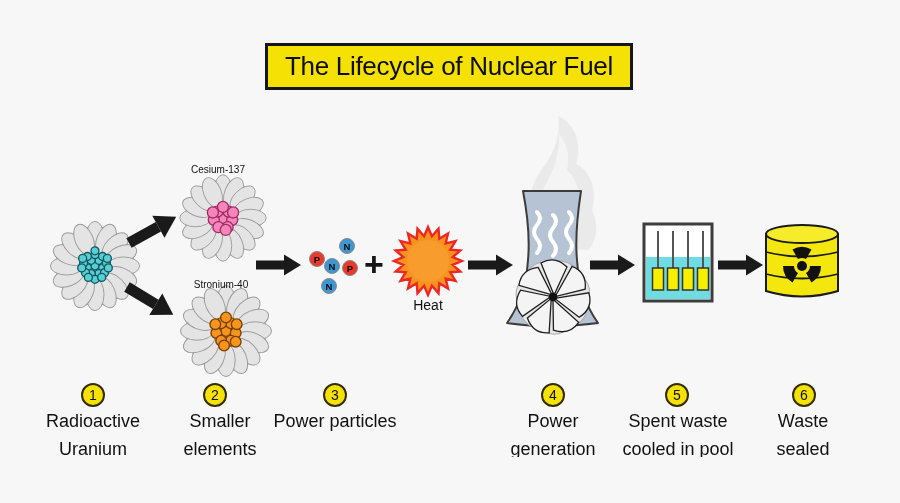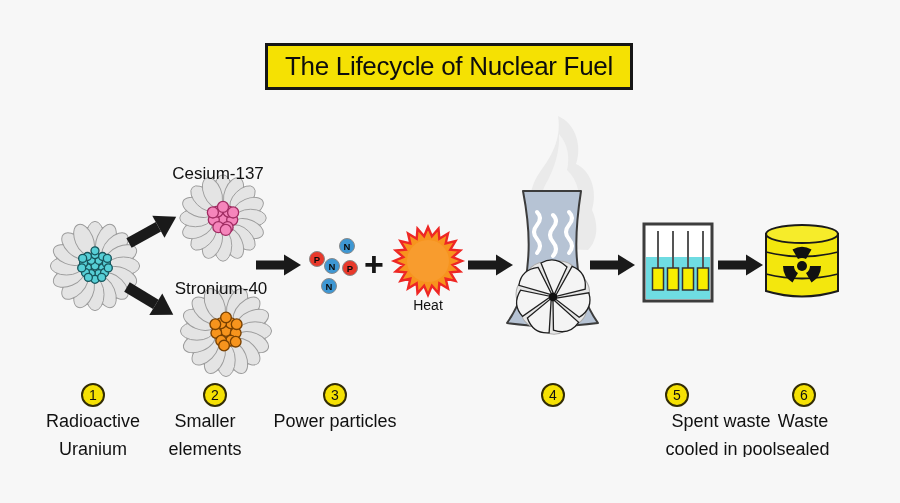--- a/index.html
+++ b/index.html
@@ -3,21 +3,21 @@
 <meta charset="utf-8">
 <style>
   html,body{margin:0;padding:0;background:#f7f7f7;}
   .canvas{position:relative;width:900px;height:457px;background:#f7f7f7;
           font-family:Liberation Sans, sans-serif;overflow:hidden;color:#111;}
   .abs{position:absolute;}
   svg.art{position:absolute;left:0;top:0;}
   .title-box{left:265px;top:43px;width:362px;height:41px;background:#f5e103;
              border:3px solid #161616;display:flex;align-items:center;justify-content:center;
              font-size:26px;letter-spacing:-0.3px;color:#0d0d0d;}
-  .small-label{transform:translateX(-50%);font-size:17px;white-space:nowrap;}
+  .small-label{transform:translateX(-50%);font-size:10px;white-space:nowrap;}
   .heat-label{transform:translate(-50%,-50%);font-size:14px;margin-top:44px;}
   .plus{transform:translate(-50%,-50%);font-size:34px;font-weight:bold;color:#161616;}
   .particle{width:16px;height:16px;border-radius:50%;display:flex;align-items:center;
             justify-content:center;font-size:9.5px;font-weight:bold;color:#0a0a0a;
             border:1px solid #8a8a8a;box-sizing:border-box;transform:translate(-50%,-50%);}
   .particle.p{background:#e8392b;}
   .particle.n{background:#3e97d3;}
   .badge{width:24px;height:24px;border-radius:50%;background:#f5e103;border:2px solid #332d05;
          box-sizing:border-box;display:flex;align-items:center;justify-content:center;
          font-size:14px;transform:translate(-50%,-50%);}
@@ -256,21 +256,23 @@
 
   <div class="abs badge" style="left:93px;top:395px;">1</div>
   <div class="abs badge" style="left:215px;top:395px;">2</div>
   <div class="abs badge" style="left:335px;top:395px;">3</div>
   <div class="abs badge" style="left:553px;top:395px;">4</div>
   <div class="abs badge" style="left:677px;top:395px;">5</div>
   <div class="abs badge" style="left:804px;top:395px;">6</div>
 
   <div class="abs step-label" style="left:93px;top:407px;">Radioactive
 Uranium</div>
-  <div class="abs step-label" style="left:205px;top:407px;">Smaller
+  <div class="abs step-label" style="left:220px;top:407px;">Smaller
 elements</div>
   <div class="abs step-label" style="left:335px;top:407px;">Power particles</div>
-  <div class="abs step-label" style="left:678px;top:407px;margin-left:43px;">Spent waste
+  <div class="abs step-label" style="left:553px;top:407px;">Power
+generation</div>
+  <div class="abs step-label" style="left:678px;top:407px;">Spent waste
 cooled in pool</div>
   <div class="abs step-label" style="left:803px;top:407px;text-align:center;">Waste sealed
 in dry cases</div>
 
 </div>
 
 </body></html>

